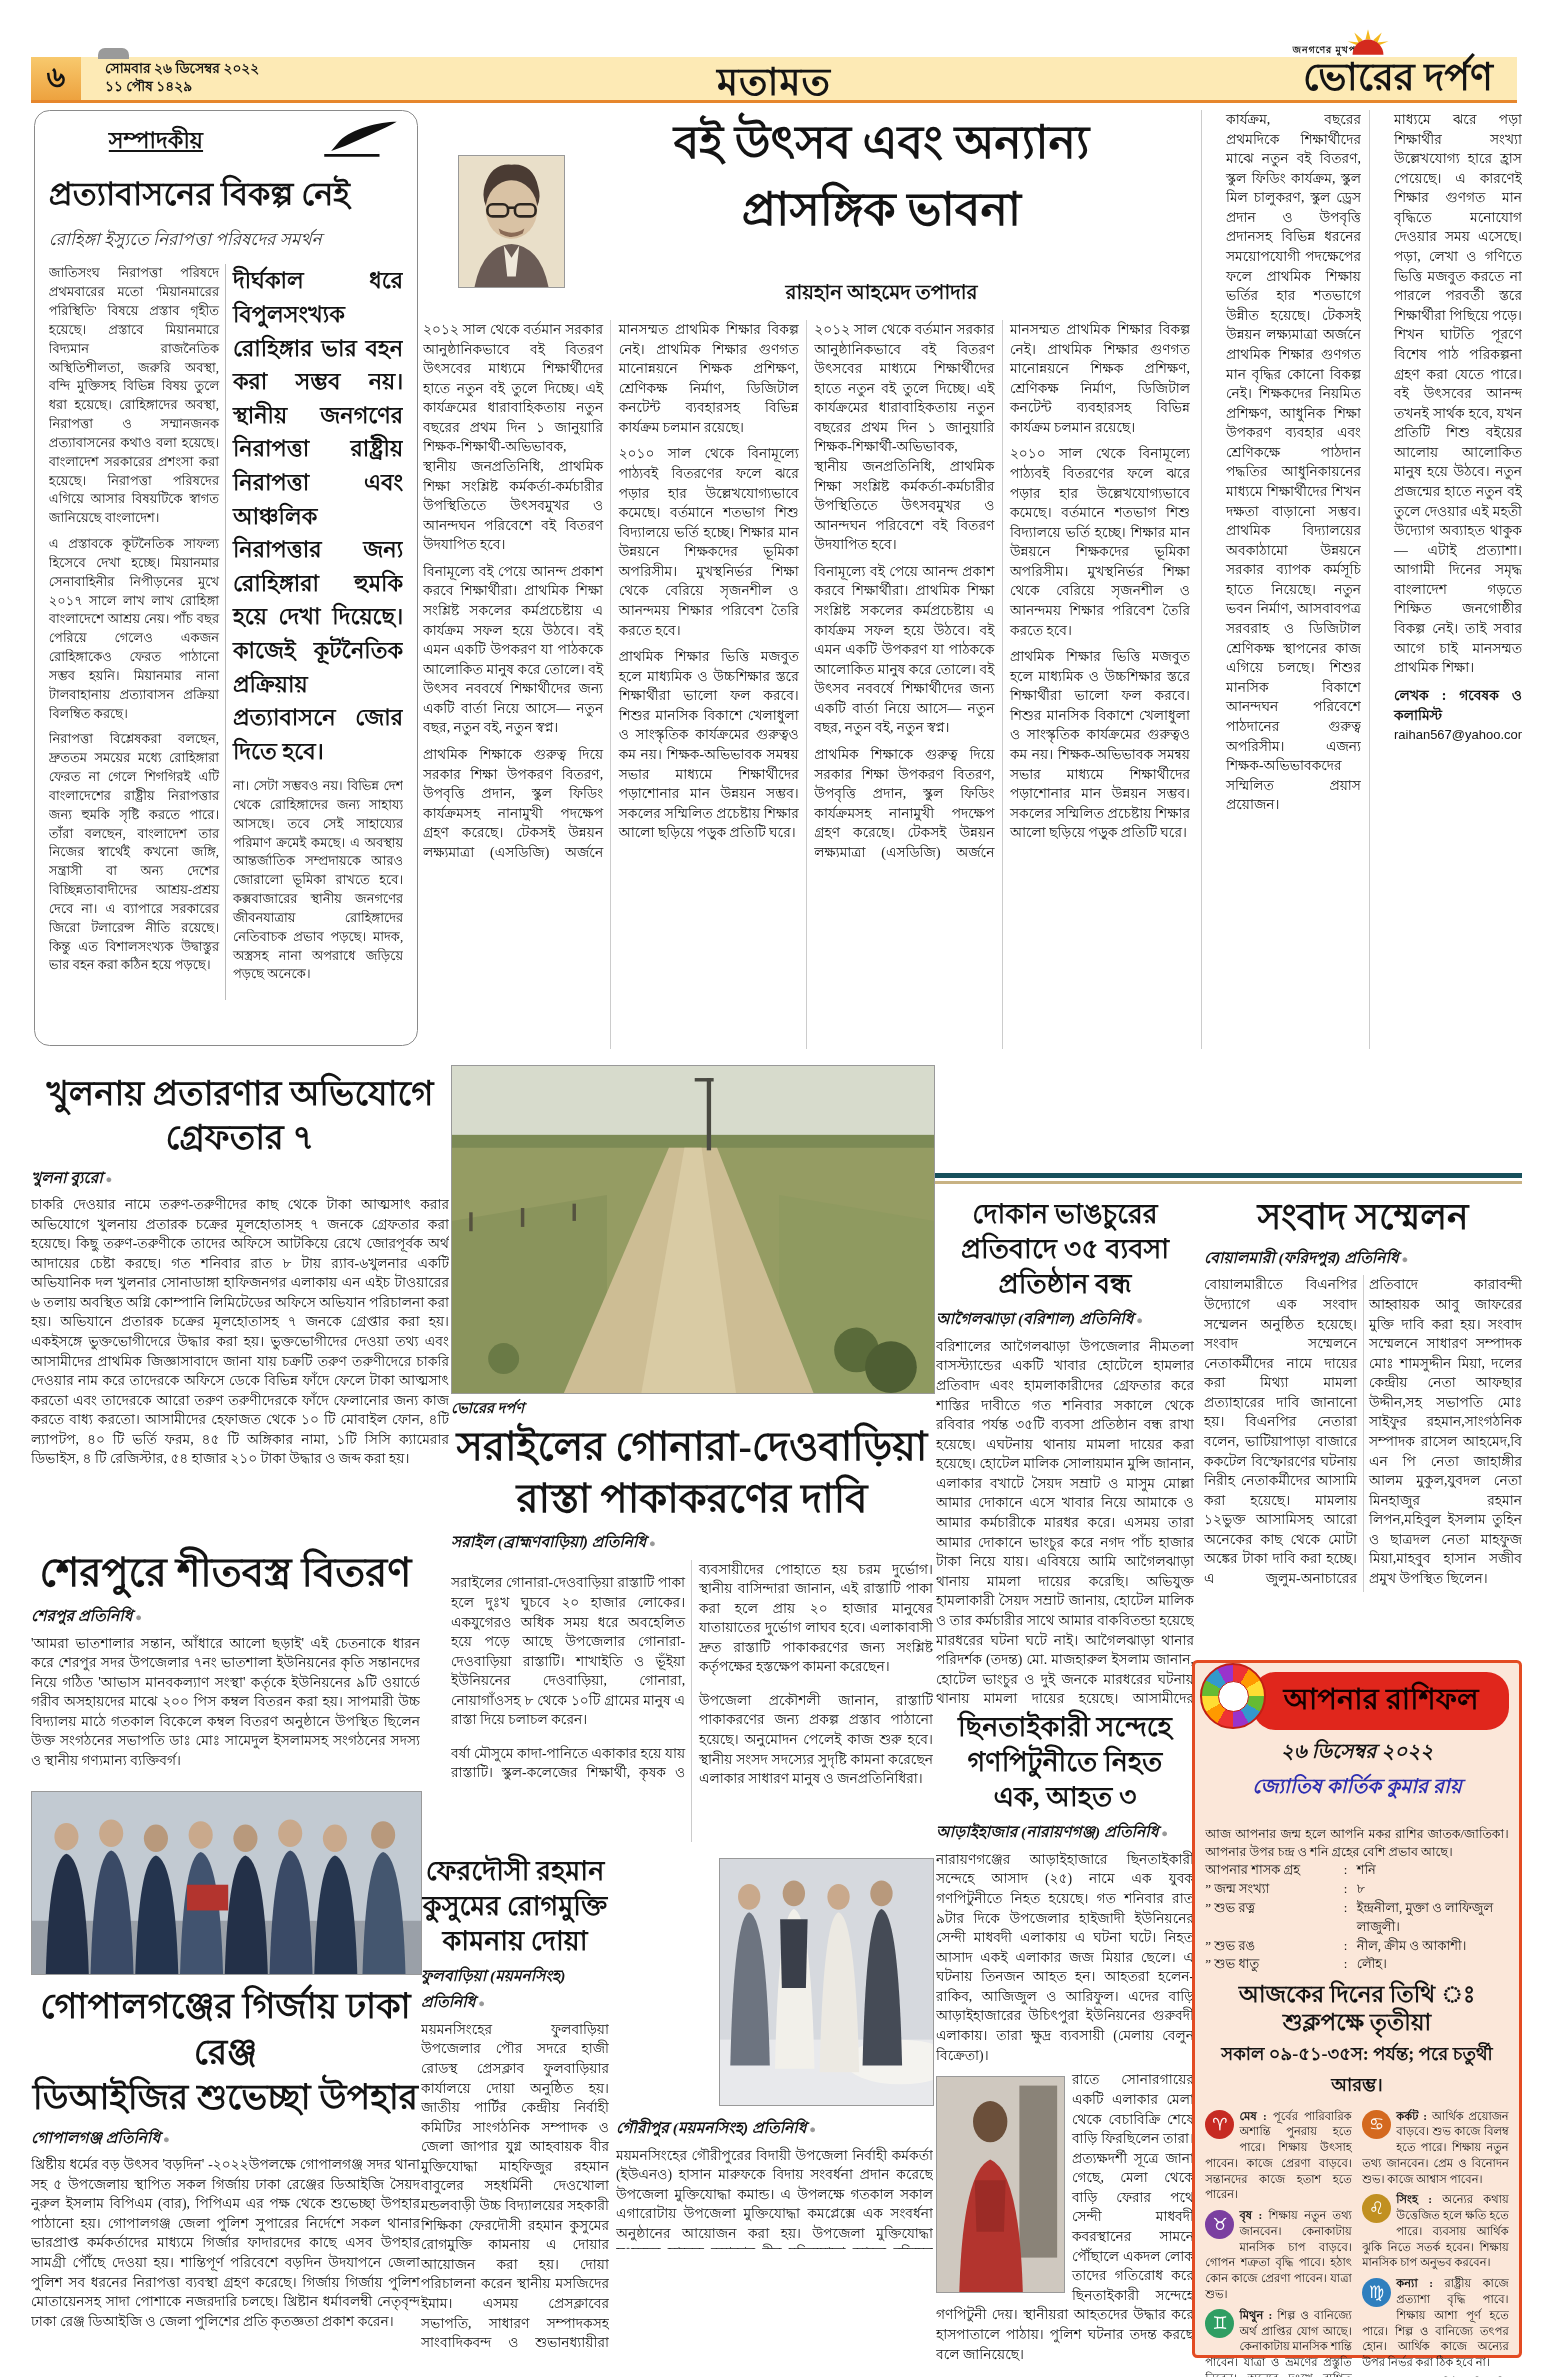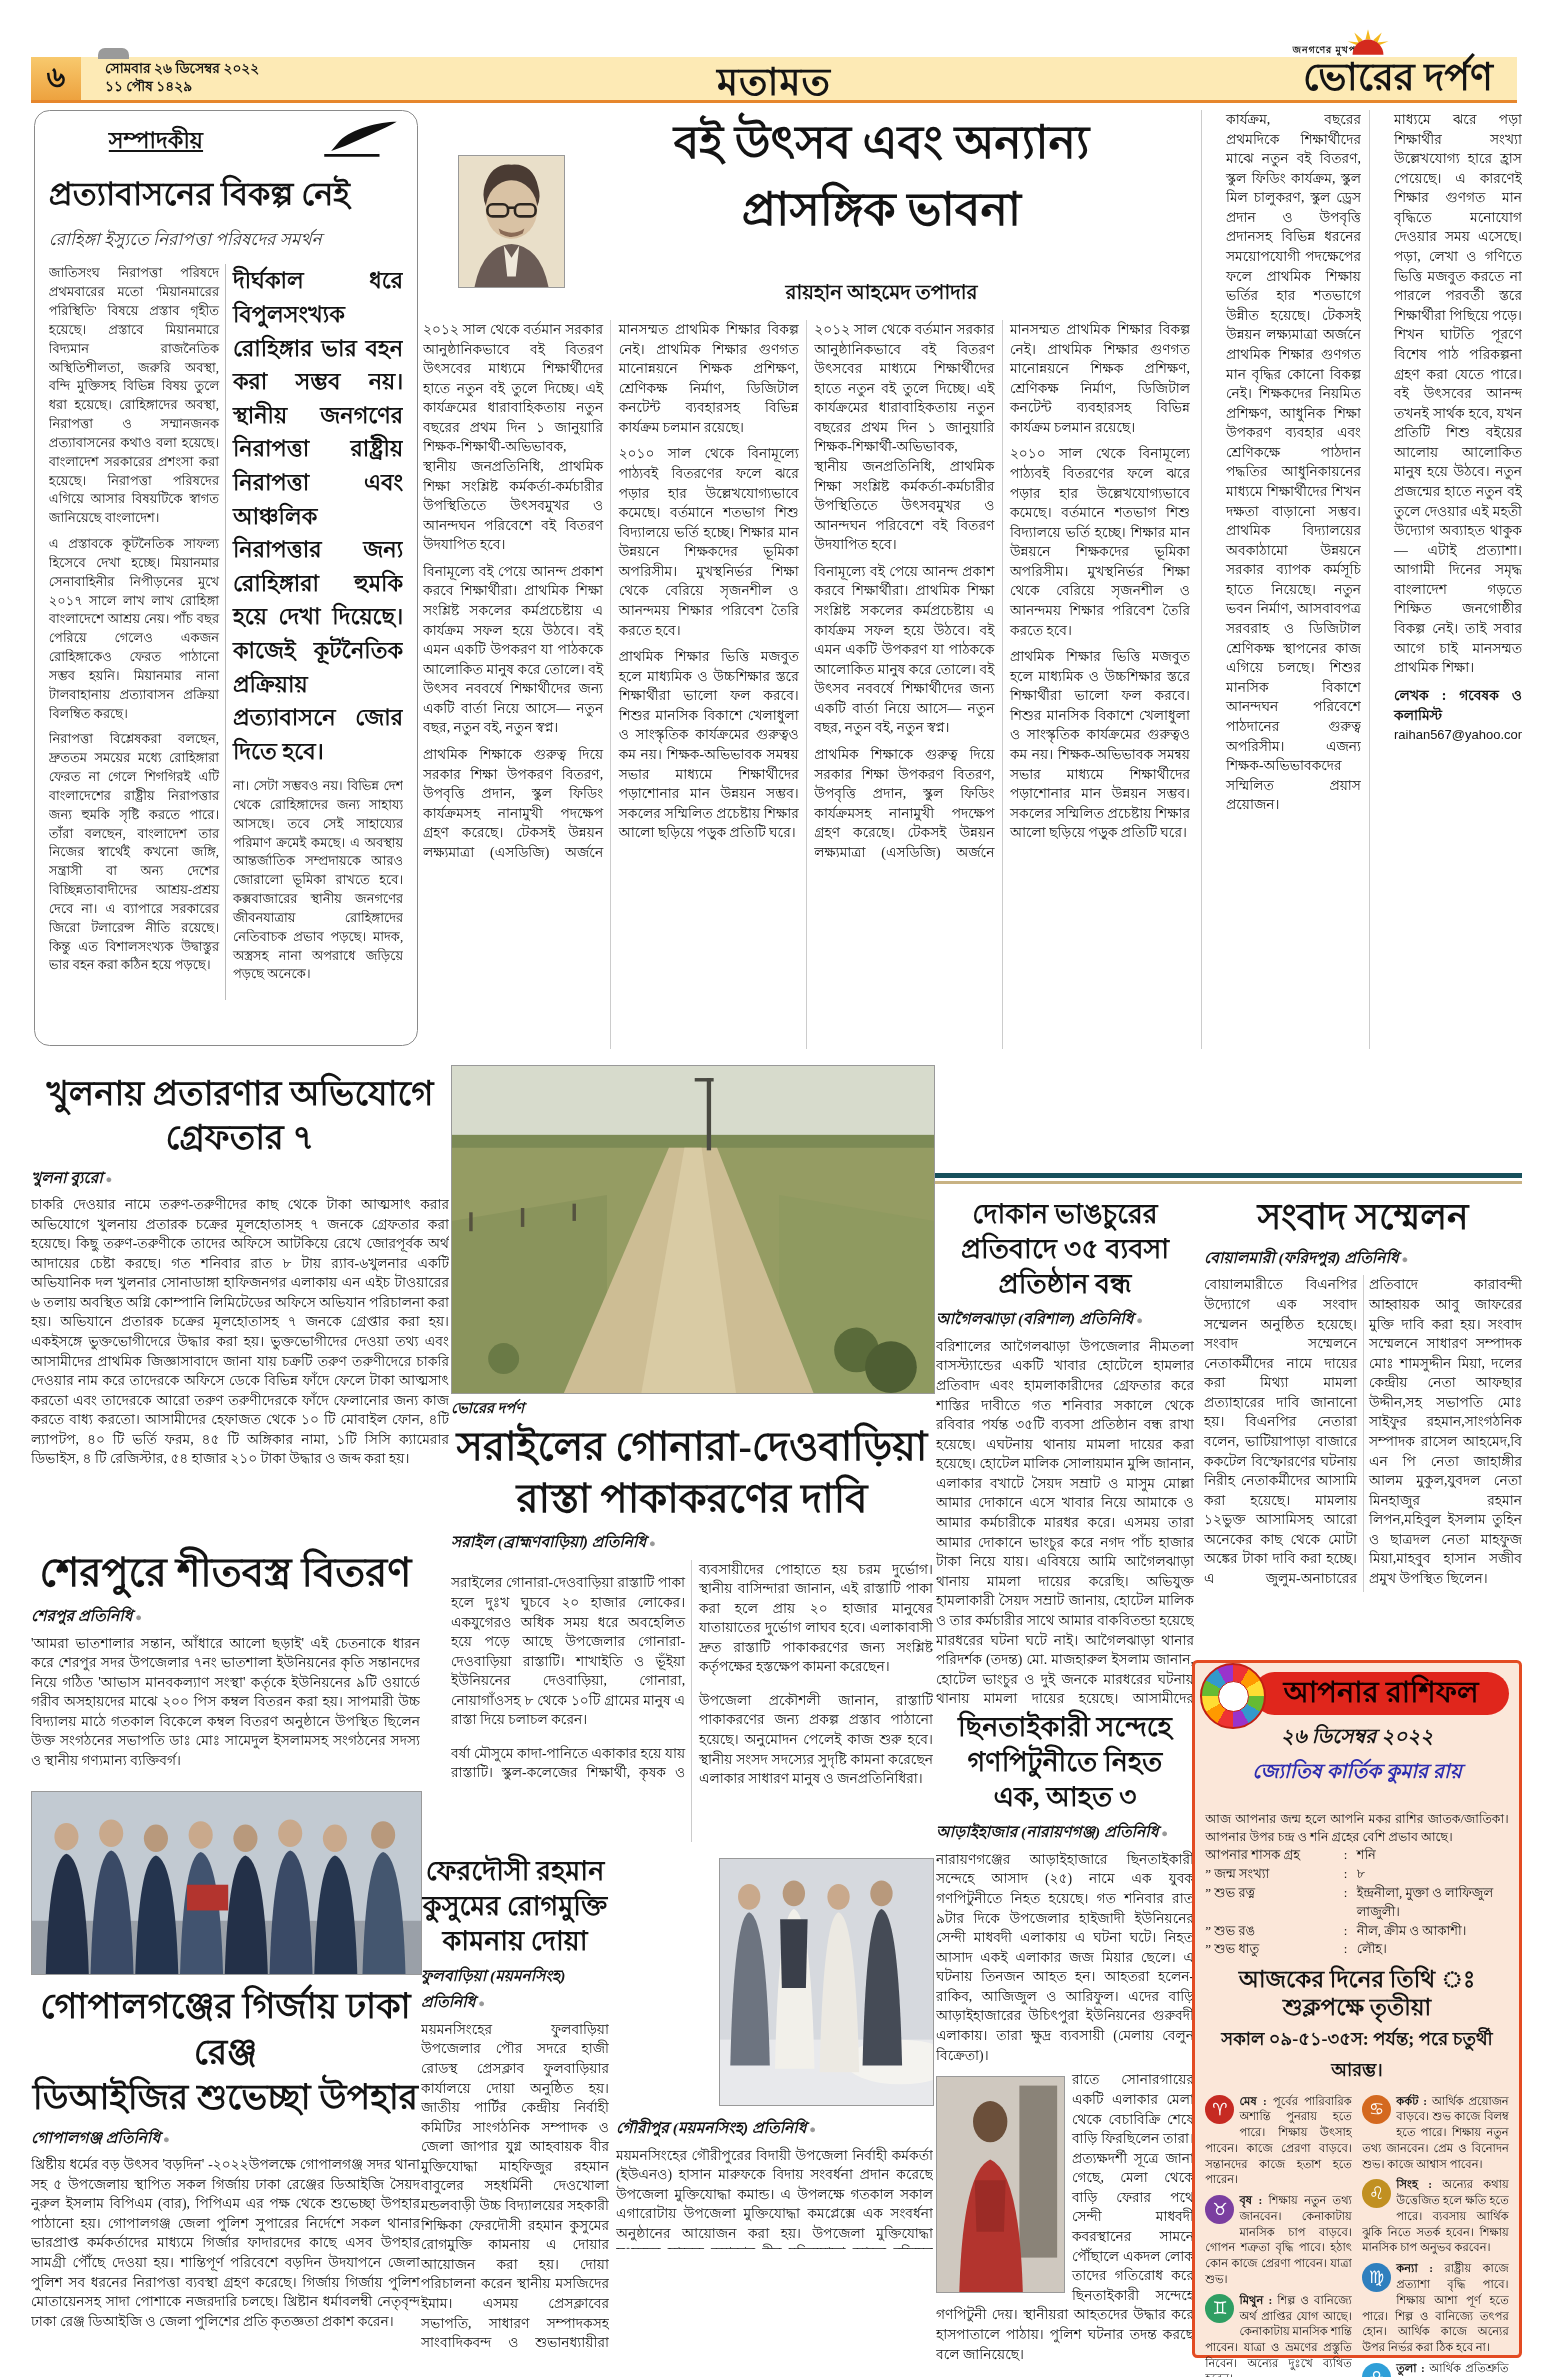--- a/index.html
+++ b/index.html
@@ -95,21 +95,21 @@
   .ferd .bodytext{height:327px}
 
   .uno-photo{left:719px;top:1858px;width:213px;height:246px;border:0.9px solid #999}
   .uno{left:616px;top:2111px;width:317px}
   .uno .headline-lg{font-size:34px}
   .uno .bodytext{height:103px}
 
   
   .rashi{left:1192px;top:1660px;width:330px;height:698px;background:#fbe7d9;border:3.4px solid #e34b22;
          border-radius:5.2px;box-sizing:border-box;padding:8.6px 10.3px 6.9px 10.3px}
-  .rashi-banner{margin-left:48px;height:43px;background:#e0261c;border-radius:22.4px;
+  .rashi-banner{margin-left:48px;height:58px;background:#e0261c;border-radius:22.4px;
                 display:flex;align-items:center;justify-content:center;font-size:29px;font-weight:bold;color:#140000}
   .wheel{position:absolute;left:-5.2px;top:-8.6px;width:62px;height:62px;border-radius:50%;
          border:2.6px solid #c21f14;background:conic-gradient(#e33 0 30deg,#f90 30deg 60deg,#fd3 60deg 90deg,#6b3 90deg 120deg,#39c 120deg 150deg,#93c 150deg 180deg,#e33 180deg 210deg,#f90 210deg 240deg,#fd3 240deg 270deg,#6b3 270deg 300deg,#39c 300deg 330deg,#93c 330deg 360deg)}
   .wheel::after{content:"";position:absolute;left:15.5px;top:15.5px;width:31px;height:31px;border-radius:50%;background:#fff;border:1.7px solid #c21f14;box-sizing:border-box}
   .rashi-date{text-align:center;font-size:20px;font-weight:bold;font-style:italic;margin-top:6.9px}
   .rashi-ast{text-align:center;font-size:20px;font-weight:bold;font-style:italic;color:#2d2db0;margin-top:1.7px}
   .rashi-intro{font-size:12.5px;line-height:1.4;margin-top:22px}
   .attr-row{display:flex;font-size:13px;line-height:1.45}
   .attr-row .alabel{width:129px}
   .attr-row .acolon{width:22.4px;text-align:center}

